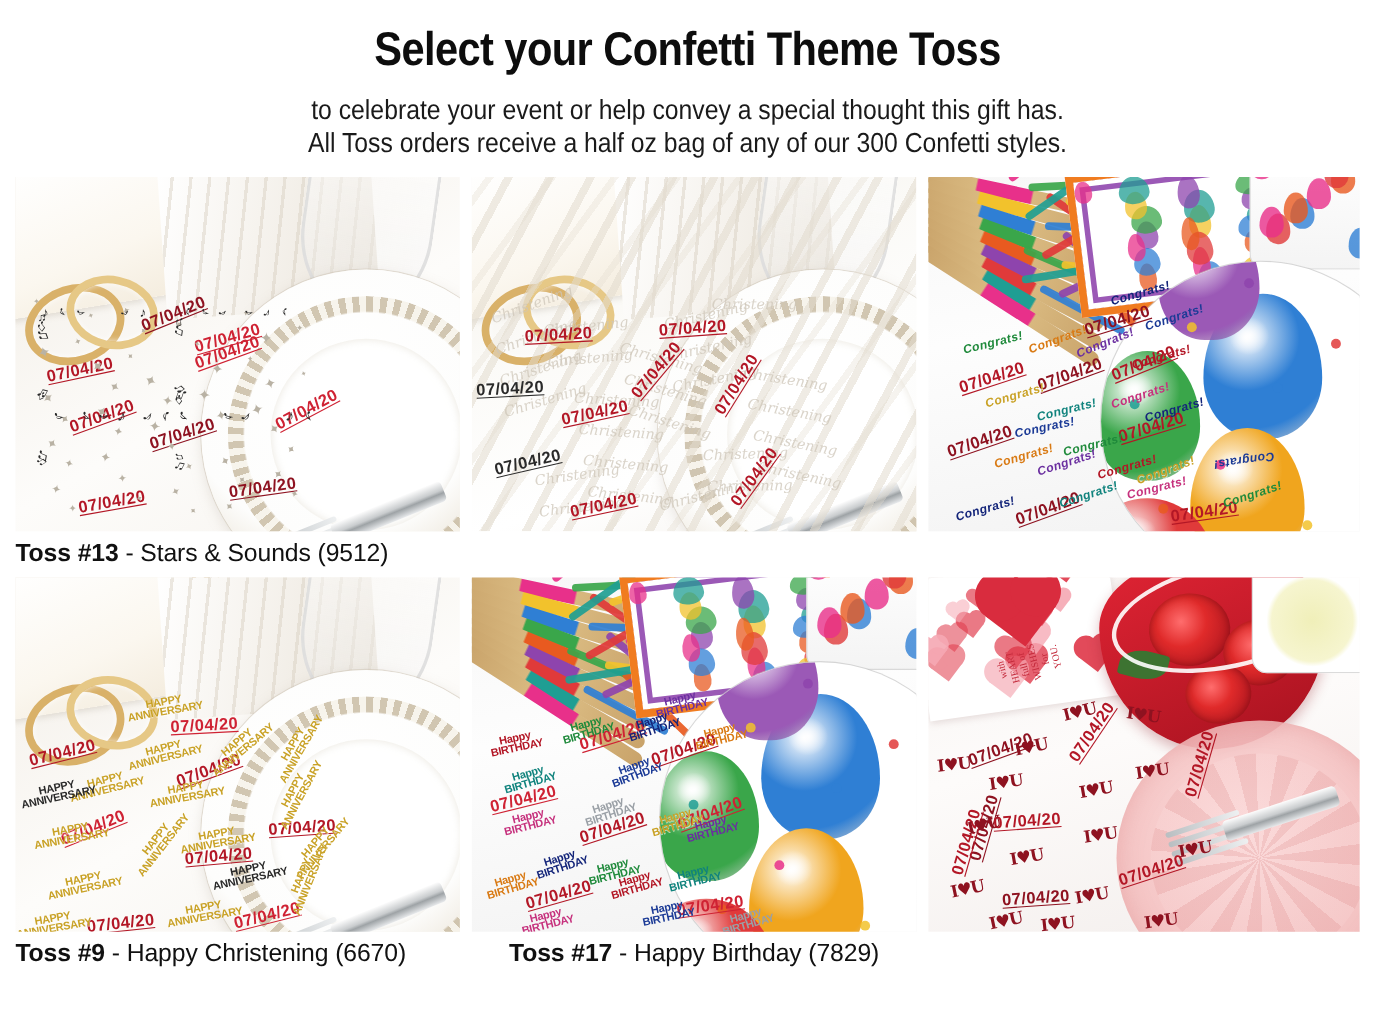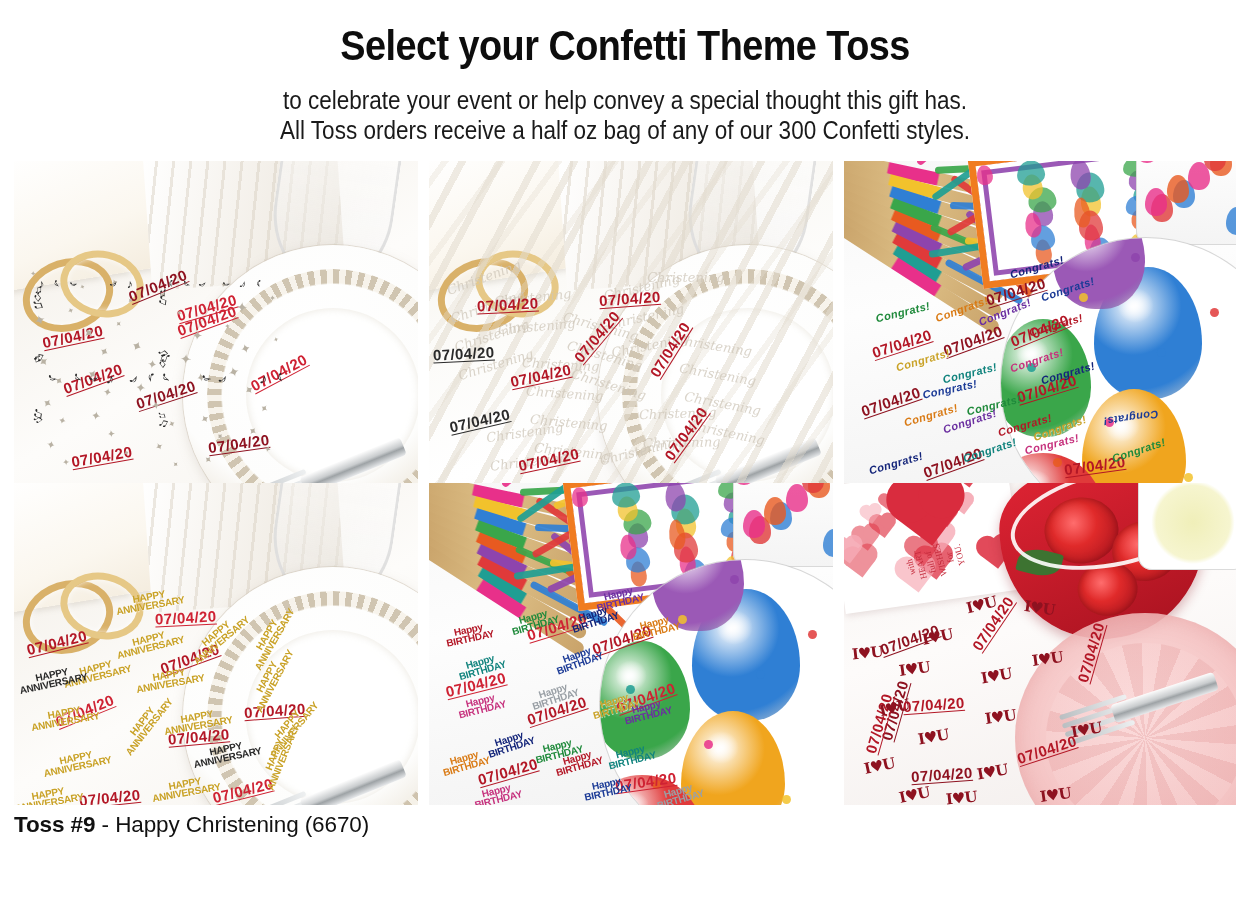--- a/index.html
+++ b/index.html
@@ -440,20 +440,23 @@
           <div class="note" style="left:5%;top:40%;font-size:13px;transform:rotate(142deg);">♫</div>
           <div class="note" style="left:36%;top:59%;font-size:15px;transform:rotate(199deg);">♫</div>
           <div class="note" style="left:5%;top:78%;font-size:12px;transform:rotate(56deg);">♫</div>
           <div class="note" style="left:36%;top:41%;font-size:14px;transform:rotate(113deg);">♫</div>
           <div class="note" style="left:5%;top:60%;font-size:11px;transform:rotate(170deg);">♫</div>
           <div class="note" style="left:36%;top:79%;font-size:13px;transform:rotate(27deg);">♫</div>
           <div class="note" style="left:5%;top:42%;font-size:15px;transform:rotate(84deg);">♫</div>
           <div class="note" style="left:36%;top:61%;font-size:12px;transform:rotate(141deg);">♫</div>
         </div>
     </div>
+    <div class="caption cap-left">
+      <span class="cap-name">Toss #13</span><span class="cap-rest"> - </span><span class="cap-rest">Stars &amp; Sounds</span><span class="cap-rest">&nbsp;</span><span class="cap-rest">(9512)</span>
+    </div>
   </div>
 
   <div class="cell col2">
     <div class="photo bg-white-cloth">
       <div class="scene" id="scene-14">
           <div class="wedding-card"></div>
           <div class="wedding-script">Wedding</div>
           <div class="rings"></div>
           <div class="napkin"></div>
           <div class="glass"></div>
@@ -910,20 +913,23 @@
           <div class="conf word bd c-pink" style="left:11%;top:94%;transform:rotate(-14deg);line-height:9px;text-align:center;">
             <div>Happy</div>
             <div>BIRTHDAY</div>
           </div>
           <div class="conf word bd c-silver" style="left:56%;top:94%;transform:rotate(-16deg);line-height:9px;text-align:center;">
             <div>Happy</div>
             <div>BIRTHDAY</div>
           </div>
         </div>
     </div>
+    <div class="caption cap-center">
+      <span class="cap-name">Toss #17</span><span class="cap-rest"> - </span><span class="cap-rest">Happy Birthday</span><span class="cap-rest">&nbsp;</span><span class="cap-rest">(7829)</span>
+    </div>
   </div>
 
   <div class="cell col3 row2">
     <div class="photo" style="background:linear-gradient(165deg,#f7f4f2 0%,#fdfbfa 45%,#f3eeec 100%)">
       <div class="scene" id="scene-18">
           <div class="val-card">
             <div class="heart" style="left:23%;top:31%;width:16px;height:16px;background:#e0394a;opacity:0.67;"></div>
             <div class="heart" style="left:46%;top:62%;width:23px;height:23px;background:#e0394a;opacity:0.79;"></div>
             <div class="heart" style="left:69%;top:23%;width:14px;height:14px;background:#f6a9b4;opacity:0.91;"></div>
             <div class="heart" style="left:6%;top:54%;width:21px;height:21px;background:#e0394a;opacity:0.55;"></div>

